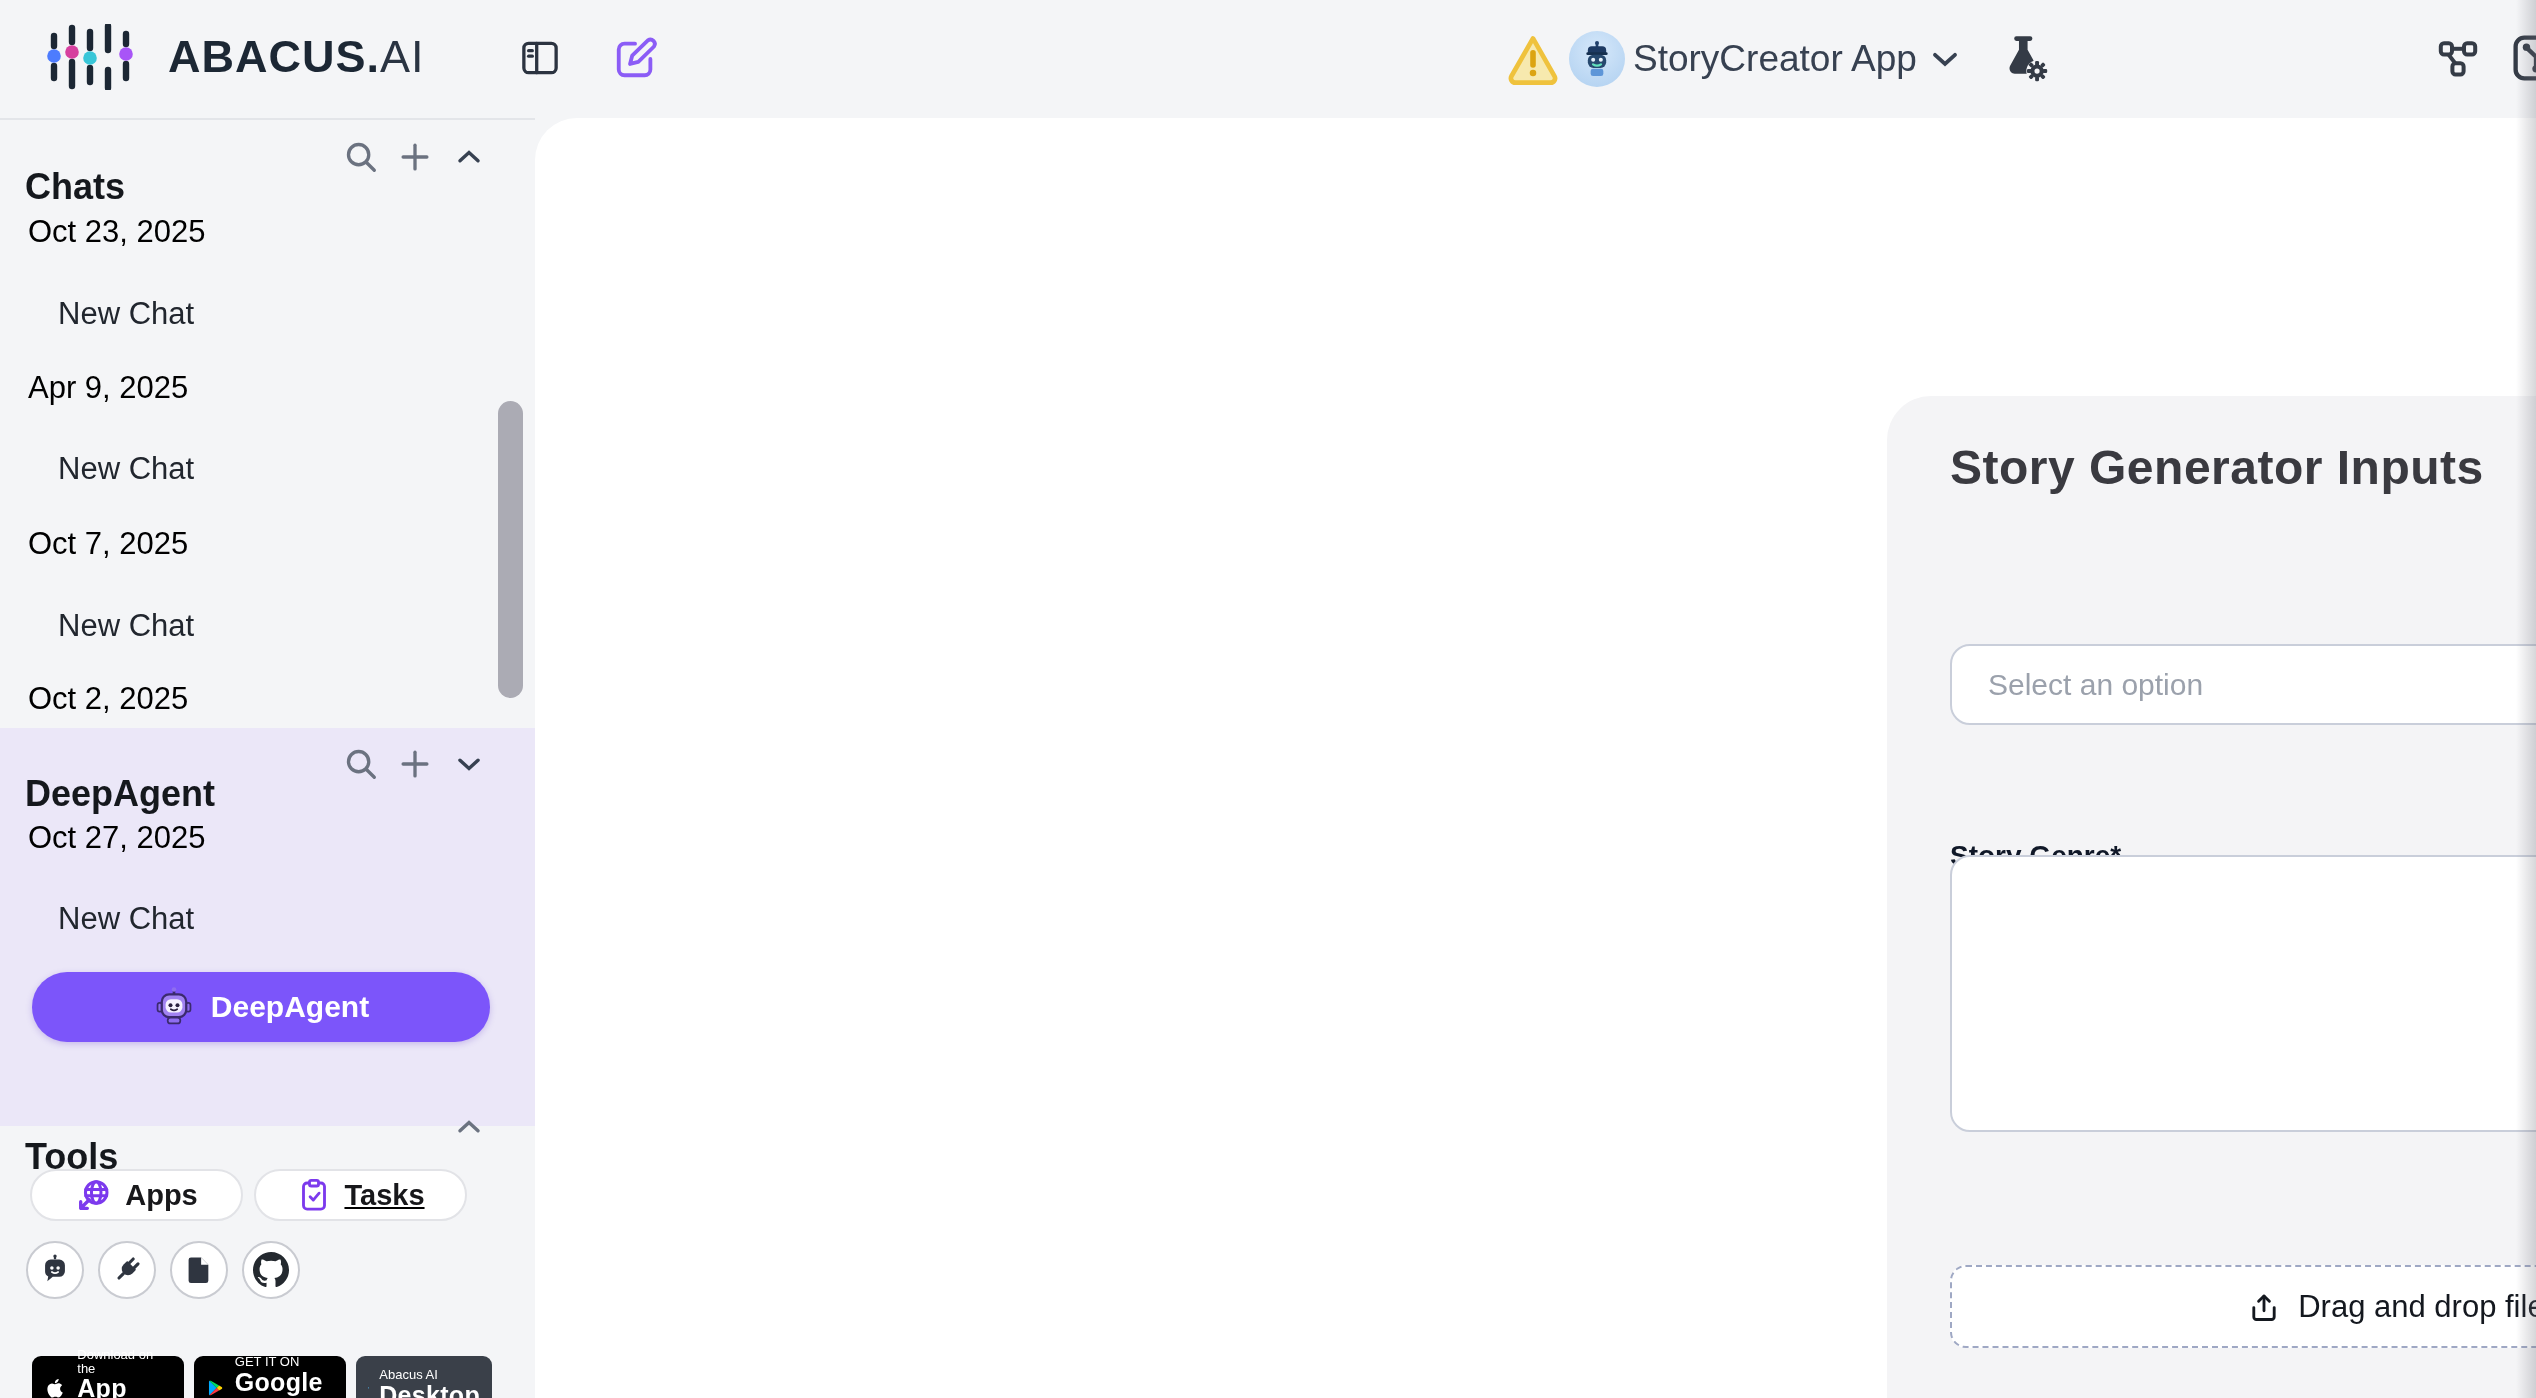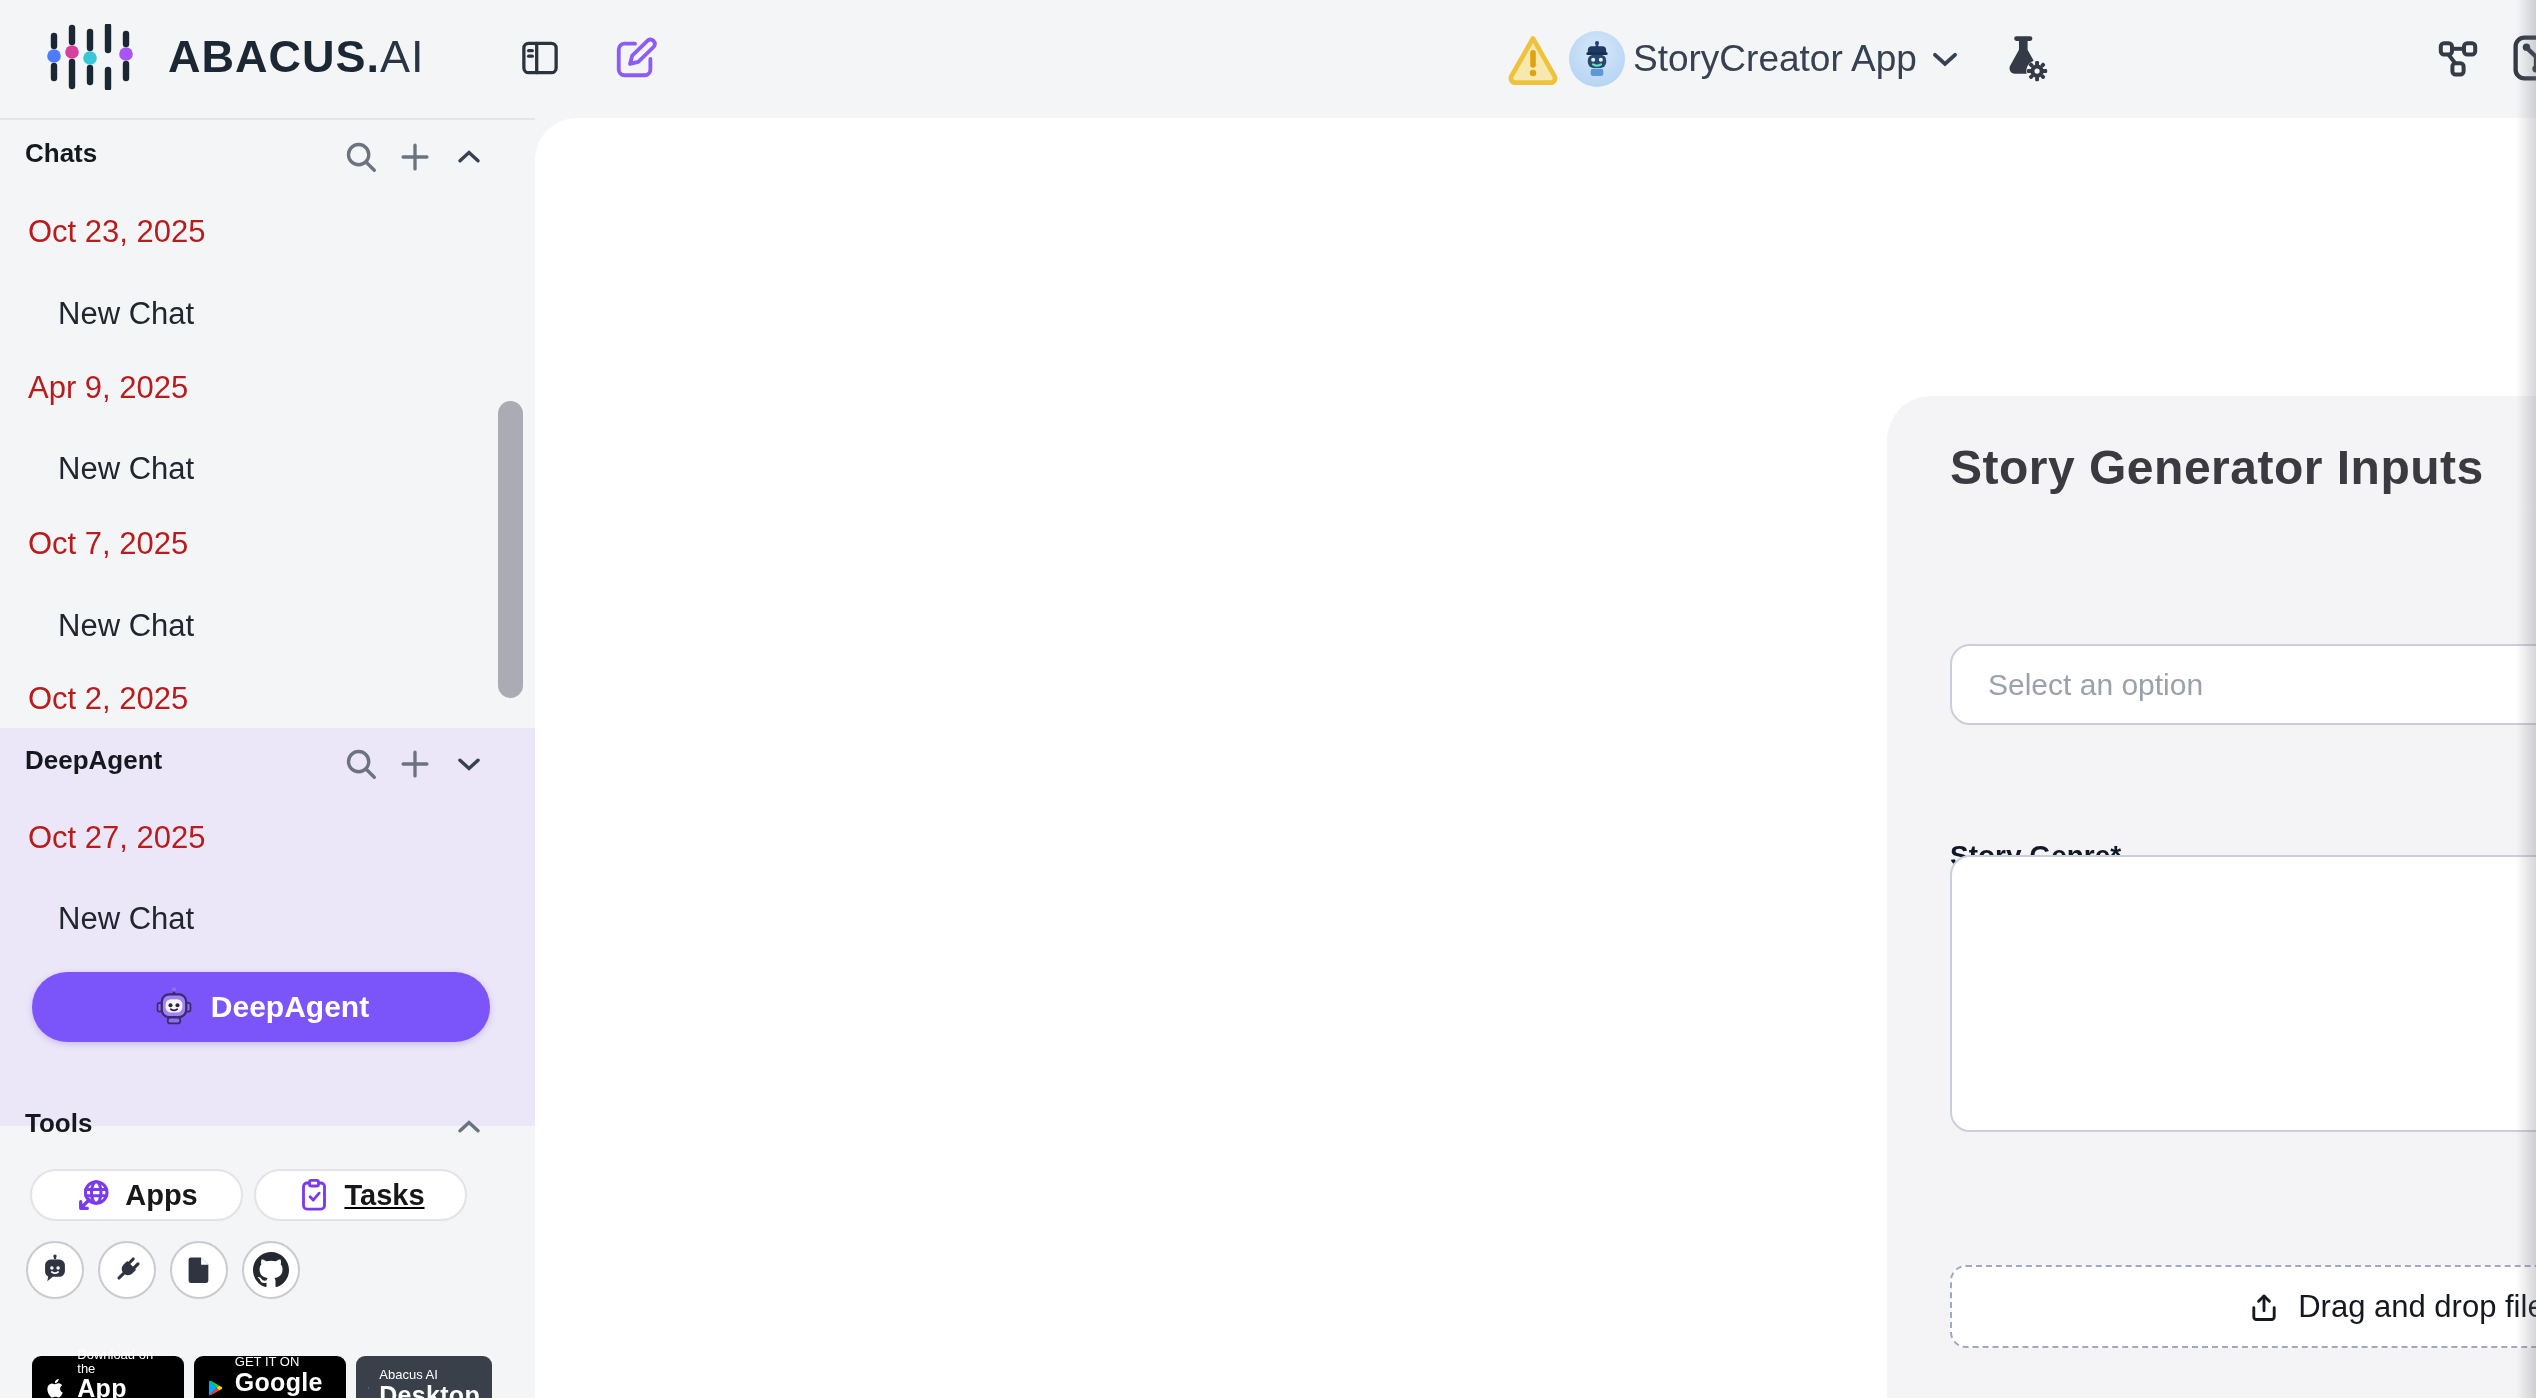--- a/index.html
+++ b/index.html
@@ -12,23 +12,23 @@
   .brand { font-size:45px; letter-spacing:1px; color:#1C2734; }
   .brand .b1 { font-weight:800; }
   .brand .b2 { font-weight:500; color:#2A3442; }
   .hdr-icon-btn { position:absolute; top:28px; width:60px; height:60px; display:flex; align-items:center; justify-content:center; cursor:pointer; border-radius:10px; }
   .hdr-right { position:absolute; top:0; height:118px; display:flex; align-items:center; }
   .appname { font-size:37px; font-weight:500; color:#374151; }
 
   
   .sidebar { position:absolute; left:0; top:118px; width:535px; bottom:0; background:#F4F5F7; }
   .sidebar-divider { position:absolute; left:0; top:0; width:535px; height:2px; background:#E3E5E9; }
-  .section-head { position:absolute; left:25px; font-size:26px; font-weight:700; color:#15181D; }
+  .section-head { position:absolute; left:25px; font-size:36px; font-weight:700; color:#15181D;margin-top:28px; }
   .side-ico { position:absolute; width:46px; height:46px; display:flex; align-items:center; justify-content:center; color:#5A5F6A; cursor:pointer; }
-  .date-label { position:absolute; left:28px; font-size:31px; color:#b91c1c; }
+  .date-label { position:absolute; left:28px; font-size:31px; color:#000000; }
   .chat-item { position:absolute; left:58px; font-size:31px; color:#21262E; cursor:pointer; }
   .scroll-thumb { position:absolute; left:498px; top:283px; width:25px; height:297px; border-radius:13px; background:#ABABB4; cursor:pointer; }
 
   .deepagent-block { position:absolute; left:0; top:610px; width:535px; height:398px; background:#EBE7F8; }
   .deepagent-btn { position:absolute; left:32px; top:244px; width:458px; height:70px; border-radius:35px; background:#7C55FA; display:flex; align-items:center; justify-content:center; gap:16px; cursor:pointer; box-shadow:0 2px 6px rgba(90,50,200,.25); }
   .deepagent-btn span { color:#fff; font-size:30px; font-weight:600; }
 
   .pill { position:absolute; top:0; height:52px; border-radius:26px; border:2px solid #E2E3E7; background:#fff; display:flex; align-items:center; justify-content:center; gap:12px; cursor:pointer; }
   .pill span { font-size:29px; font-weight:700; color:#18181B; }
   .circ-btn { position:absolute; width:58px; height:58px; border-radius:50%; border:2px solid #C9CBD1; background:#fff; display:flex; align-items:center; justify-content:center; color:#2F3540; cursor:pointer; }

